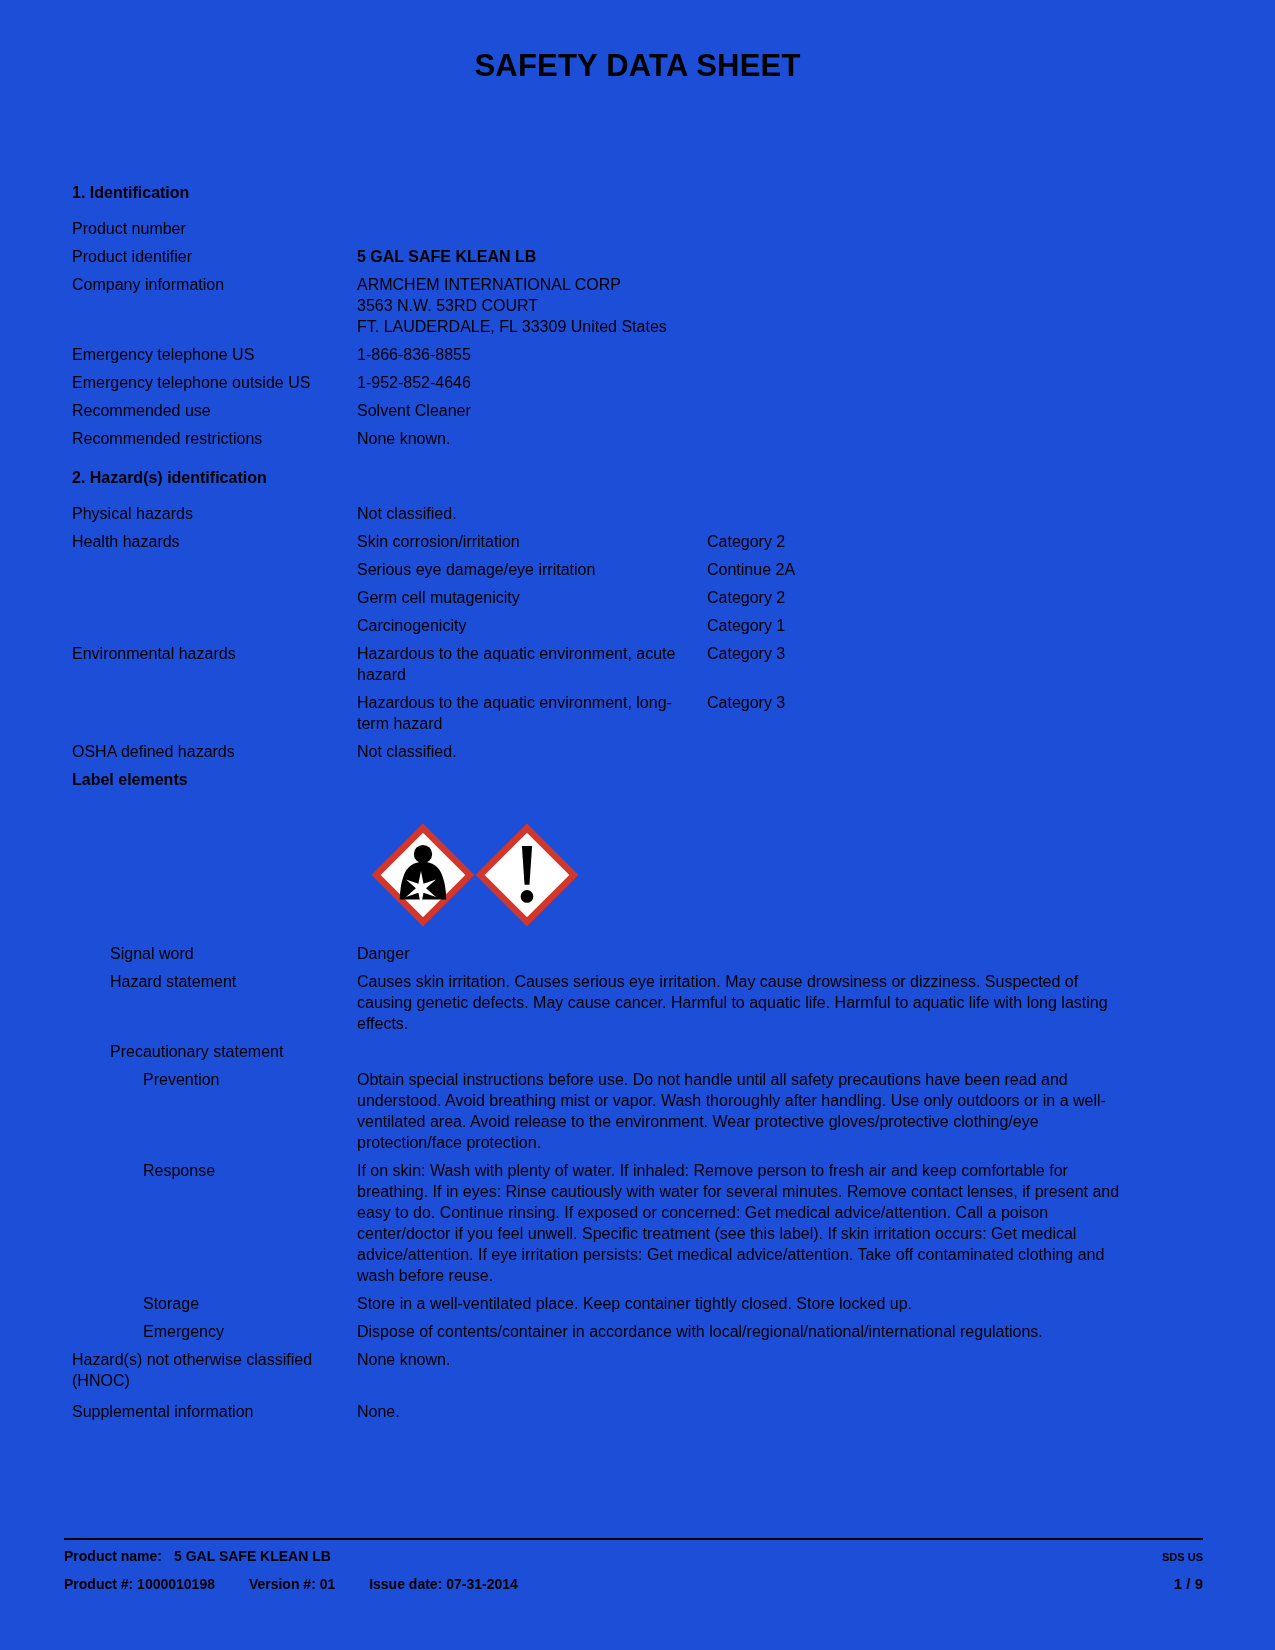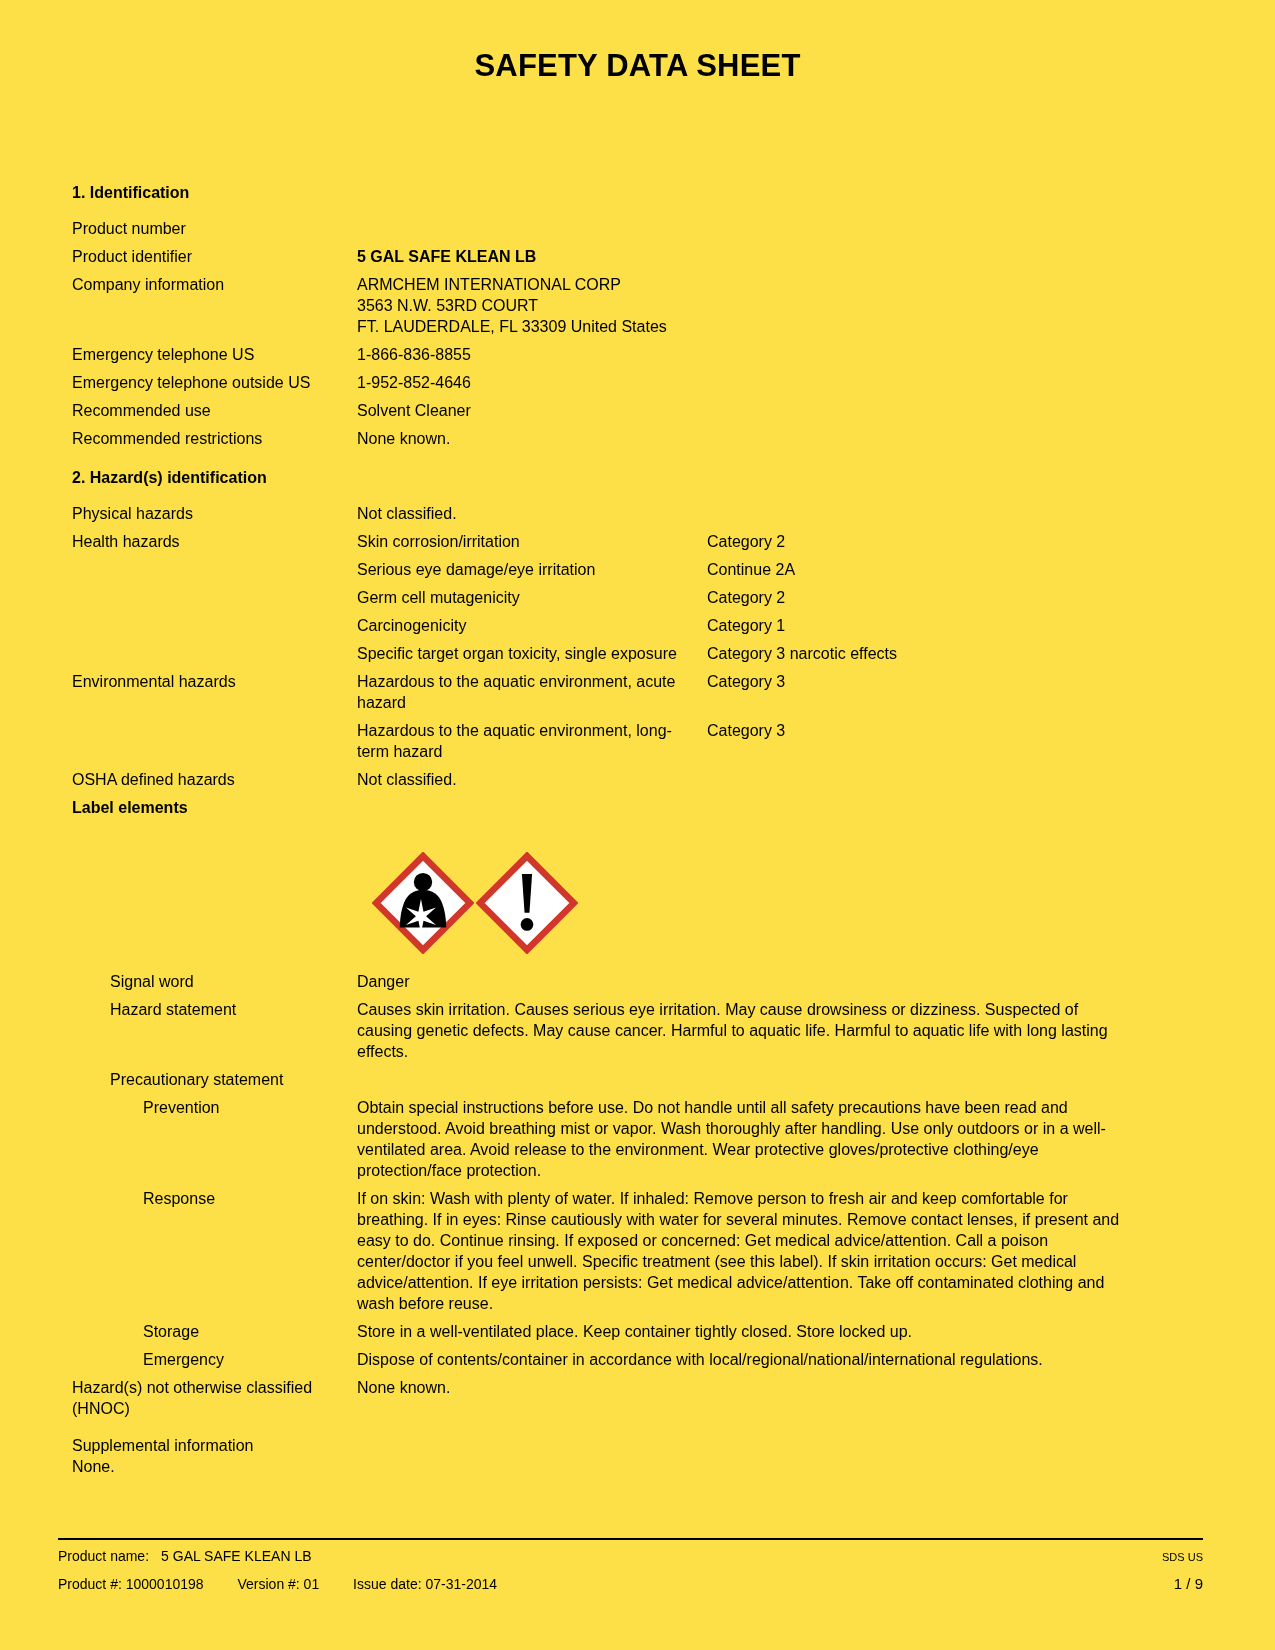--- a/index.html
+++ b/index.html
@@ -1,19 +1,19 @@
 <!DOCTYPE html>
 <html><head>
 <meta charset="utf-8">
 <style>
   html,body{margin:0;padding:0;background:#e8e8e8;}
   .page{
     position:relative;
     width:1275px;height:1650px;
-    background:#fde047;
+    background:#1d4ed8;
     margin:0 auto;
     font-family:"Liberation Sans","DejaVu Sans",sans-serif;
     font-size:16px;line-height:21px;color:#000;
     overflow:hidden;
   }
   .content{padding:47px 72px 0 72px;}
   .doc-title{
     text-align:center;font-size:31px;line-height:37px;font-weight:bold;
     margin:0 0 96px 0;letter-spacing:0.2px;
   }
@@ -25,21 +25,21 @@
   .row .value.bold{font-weight:bold;}
   .hazard-table{flex:1;}
   .hazard-row{display:flex;margin-bottom:7px;}
   .hazard-row:last-child{margin-bottom:0;}
   .hazard-name{width:350px;padding-right:12px;box-sizing:border-box;flex-shrink:0;}
   .hazard-cat{flex:1;}
   .heading-row{font-weight:bold;margin-bottom:7px;}
   .pictograms{margin:34px 0 17px 300px;display:flex;}
   .pictogram{width:102px;height:102px;display:block;}
   .pictogram + .pictogram{margin-left:2px;}
-  .footer{position:absolute;left:58px;right:72px;top:1538px;}
+  .footer{position:absolute;left:64px;right:72px;top:1538px;font-weight:bold;}
   .footer-line{border-top:2px solid #000;margin-bottom:7px;}
   .footer-row{display:flex;justify-content:space-between;align-items:baseline;font-size:14px;line-height:19px;margin-bottom:7px;}
   .footer-row .sds-label{font-size:11px;}
   .footer-row .page-num{font-size:15px;}
   .footer-detail{margin-right:30px;}
   .pn-label{margin-right:12px;}
 </style>
 </head>
 <body>
 
@@ -111,24 +111,20 @@
             <div class="hazard-cat">Continue 2A</div>
           </div>
           <div class="hazard-row">
             <div class="hazard-name">Germ cell mutagenicity</div>
             <div class="hazard-cat">Category 2</div>
           </div>
           <div class="hazard-row">
             <div class="hazard-name">Carcinogenicity</div>
             <div class="hazard-cat">Category 1</div>
           </div>
-          <div class="hazard-row">
-            <div class="hazard-name">Specific target organ toxicity, single exposure</div>
-            <div class="hazard-cat">Category 3 narcotic effects</div>
-          </div>
         </div>
       </div>
 
       <div class="row">
         <div class="label">Environmental hazards</div>
         <div class="hazard-table">
           <div class="hazard-row">
             <div class="hazard-name">Hazardous to the aquatic environment, acute hazard</div>
             <div class="hazard-cat">Category 3</div>
           </div>
@@ -194,21 +190,21 @@
       <div class="row">
         <div class="label" style="padding-left:71px;">Emergency</div>
         <div class="value">Dispose of contents/container in accordance with local/regional/national/international regulations.</div>
       </div>
 
       <div class="row">
         <div class="label">Hazard(s) not otherwise classified (HNOC)</div>
         <div class="value">None known.</div>
       </div>
 
-      <div class="row" style="margin-top:16px;flex-direction:column;">
+      <div class="row" style="margin-top:10px;">
         <div class="label">Supplemental information</div>
         <div class="value">None.</div>
       </div>
     </section>
   </div>
 
   <div class="footer">
     <div class="footer-line"></div>
     <div class="footer-row">
       <div>

